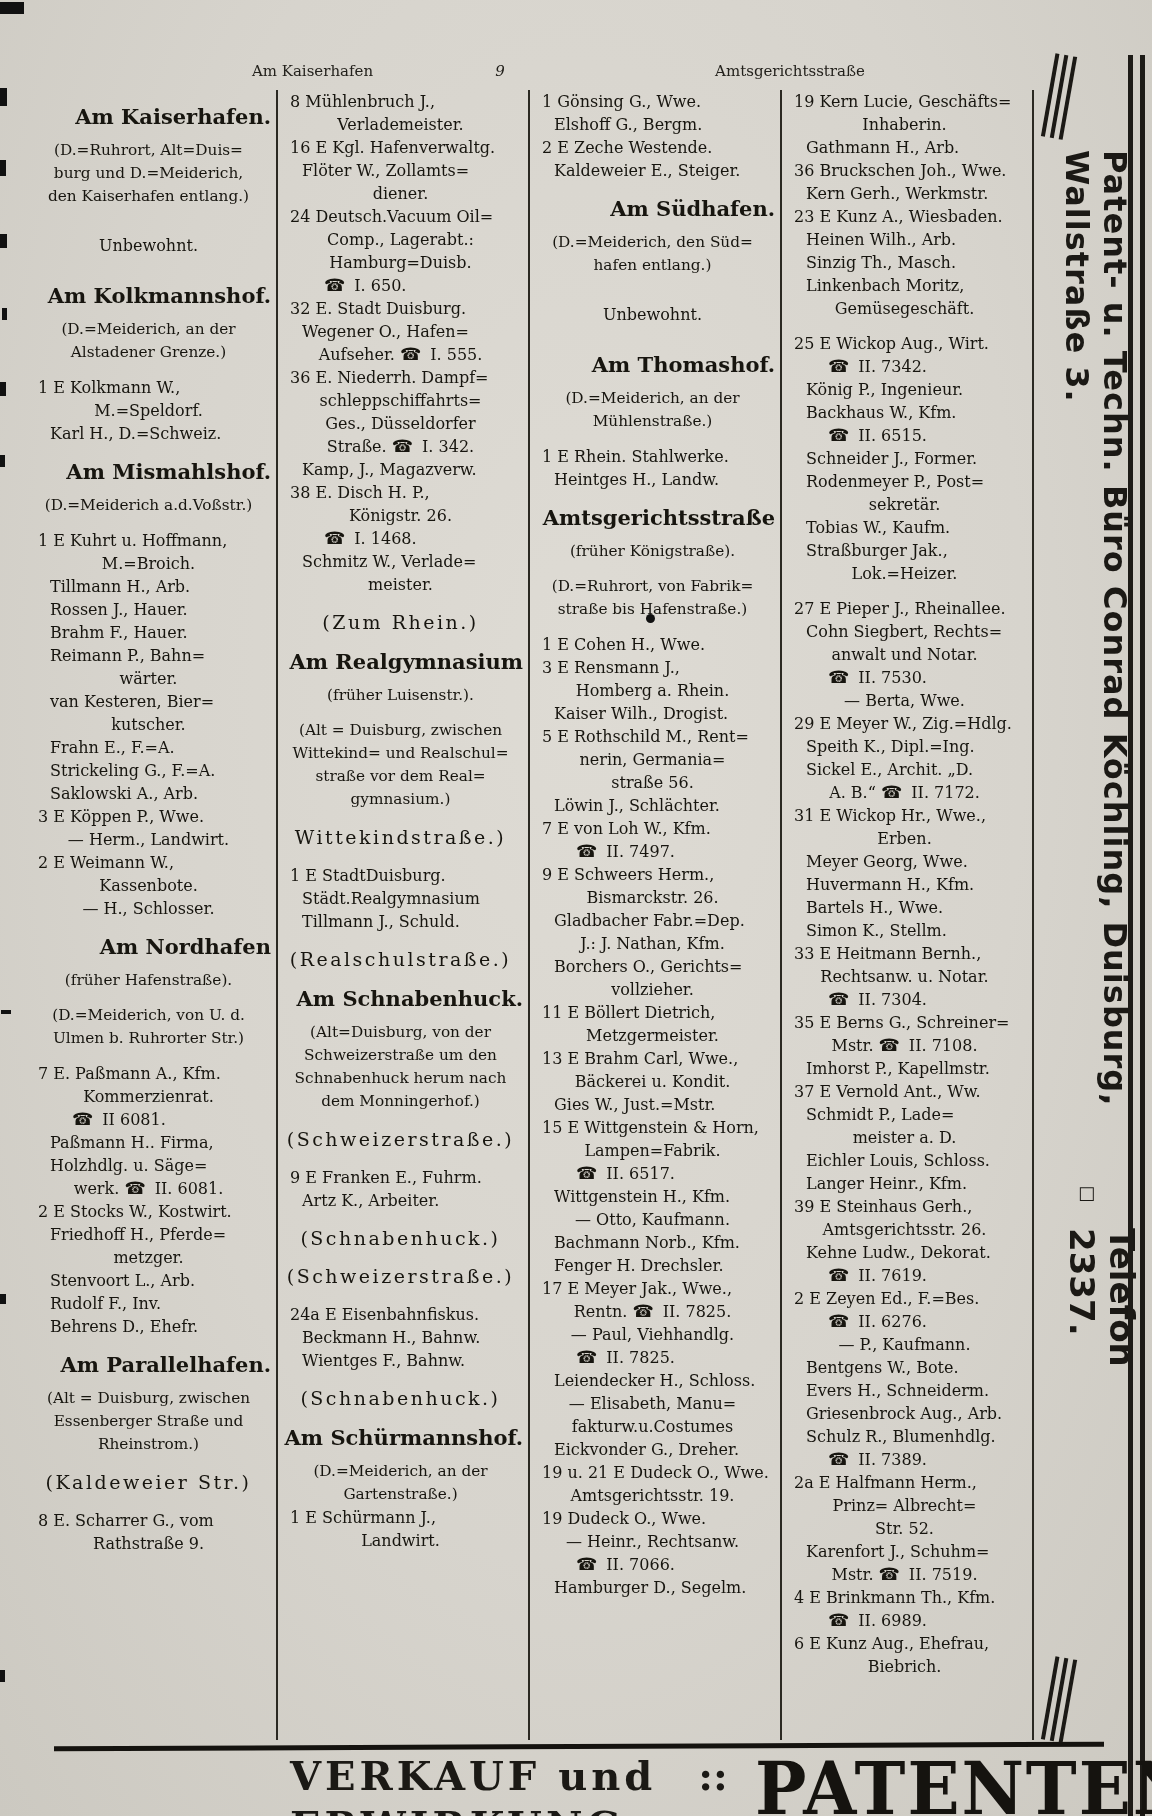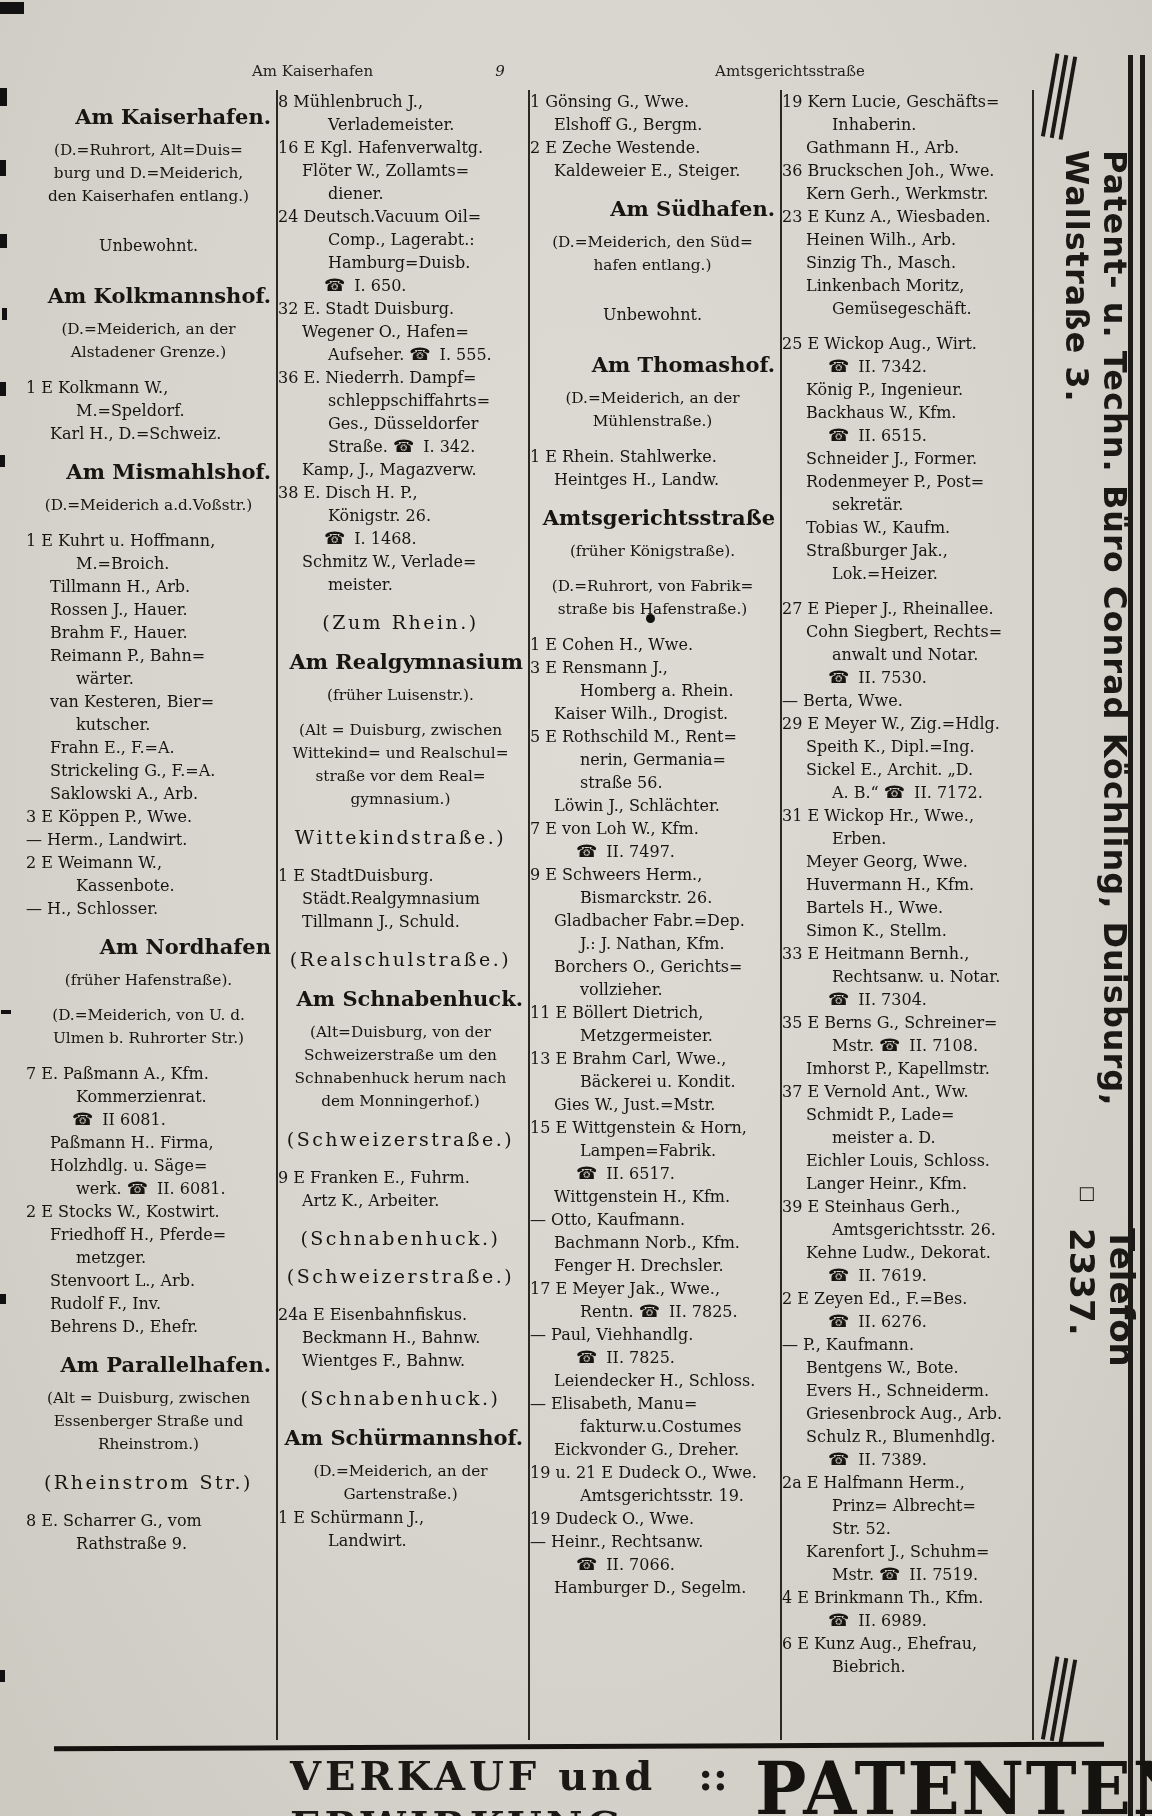--- a/index.html
+++ b/index.html
@@ -10,25 +10,25 @@
   }
   .runhead{position:absolute;top:62px;font-size:15px;color:#23211c;}
   .main{position:absolute;left:26px;top:90px;width:1008px;height:1650px;display:flex;}
   .col{width:250px;padding-right:5px;box-sizing:border-box;overflow:hidden;}
   .vrule{width:2px;background:#2b2922;height:1650px;flex:none;}
   .ln{font-size:16px;line-height:23px;white-space:nowrap;overflow:hidden;}
   .h{font-size:21px;line-height:26px;font-weight:bold;text-align:right;margin:14px 0 9px;white-space:normal;}
   .n{text-align:center;font-size:15.3px;}
   .c{text-align:center;margin:26px 0;}
   .sp{text-align:center;letter-spacing:2.5px;margin:15px 0;font-size:19px;}
-  .e{padding-left:0;}
+  .e{padding-left:12px;}
   .s{padding-left:24px;}
-  .i{padding-left:50px;}
+  .i{text-align:center;}
   .t{padding-left:46px;}
-  .d{}
+  .d{text-align:center;}
   .gap{height:12px;}
   .tel{font-family:"DejaVu Sans",sans-serif;font-size:17px;margin-right:4px;}
   .botrule{position:absolute;left:54px;top:1744px;width:1050px;height:5px;background:#15130f;transform:rotate(-0.25deg);}
   
   .vert{writing-mode:vertical-rl;text-orientation:mixed;font-family:"DejaVu Sans",sans-serif;font-weight:bold;color:#1b1915;}
   .ad-text{position:absolute;left:1058px;top:150px;height:1040px;font-size:32px;letter-spacing:1px;}
   .ad-phone{position:absolute;left:1062px;top:1228px;height:240px;font-size:34px;}
   .ad-square{position:absolute;left:1078px;top:1182px;font-family:"DejaVu Sans",sans-serif;font-size:18px;color:#1b1915;}
   .bars{position:absolute;display:flex;transform:rotate(10deg);}
   .bars span{display:block;width:4px;height:84px;background:#1b1915;margin-right:5px;}
@@ -96,21 +96,21 @@
       <div class="ln e">2 E Stocks W., Kostwirt.</div>
       <div class="ln s">Friedhoff H., Pferde=</div>
       <div class="ln i">metzger.</div>
       <div class="ln s">Stenvoort L., Arb.</div>
       <div class="ln s">Rudolf F., Inv.</div>
       <div class="ln s">Behrens D., Ehefr.</div>
       <div class="ln h">Am Parallelhafen.</div>
       <div class="ln n">(Alt = Duisburg, zwischen</div>
       <div class="ln n">Essenberger Straße und</div>
       <div class="ln n">Rheinstrom.)</div>
-      <div class="ln sp">(Rheinstrom Str.)</div>
+      <div class="ln sp">(Kaldeweier Str.)</div>
       <div class="ln e">8 E. Scharrer G., vom</div>
       <div class="ln i">Rathstraße 9.</div>
     </div>
   <div class="vrule"></div>
   <div class="col">
       <div class="ln e">8 Mühlenbruch J.,</div>
       <div class="ln i">Verlademeister.</div>
       <div class="ln e">16 E Kgl. Hafenverwaltg.</div>
       <div class="ln s">Flöter W., Zollamts=</div>
       <div class="ln i">diener.</div>

